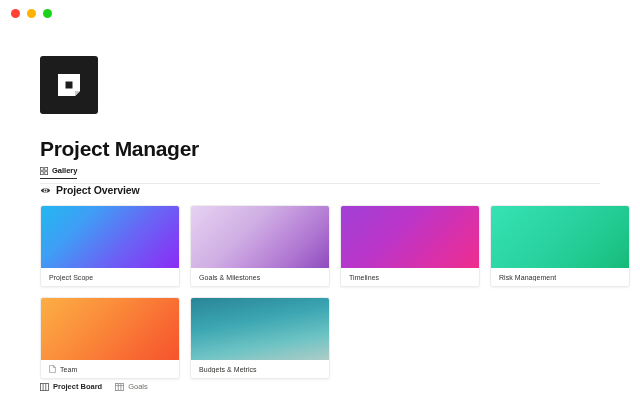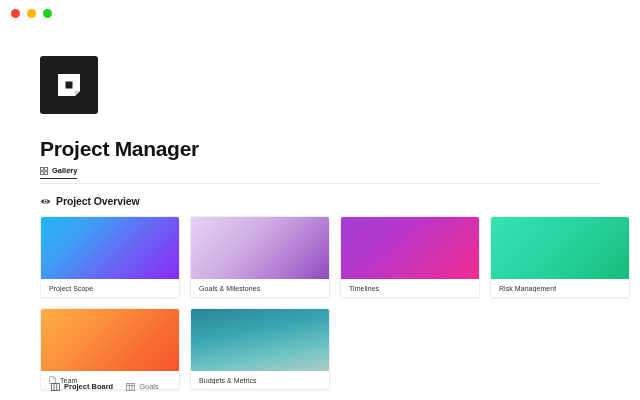--- a/index.html
+++ b/index.html
@@ -110,21 +110,20 @@
   .view-tab.active {
     font-weight: bold;
     color: #121212;
     border-bottom: 1.5px solid #2e2e2e;
   }
 
   .view-tab .ico { display: flex; align-items: center; }
 
   
   .section-head {
-    margin-top: 11px;
     display: flex;
     align-items: center;
     gap: 5px;
   }
 
   .section-head .ico { display: flex; align-items: center; }
 
   .section-title {
     font-size: 10.5px;
     font-weight: bold;
@@ -179,21 +178,20 @@
   }
 
   
   .footer-tabs {
     position: absolute;
     left: 40px;
     bottom: 9px;
     display: flex;
     align-items: center;
     gap: 13px;
-    margin-left: 11px;
   }
 
   .footer-tab {
     display: flex;
     align-items: center;
     gap: 4px;
     font-size: 7.5px;
     color: #72706c;
     cursor: pointer;
     white-space: nowrap;

